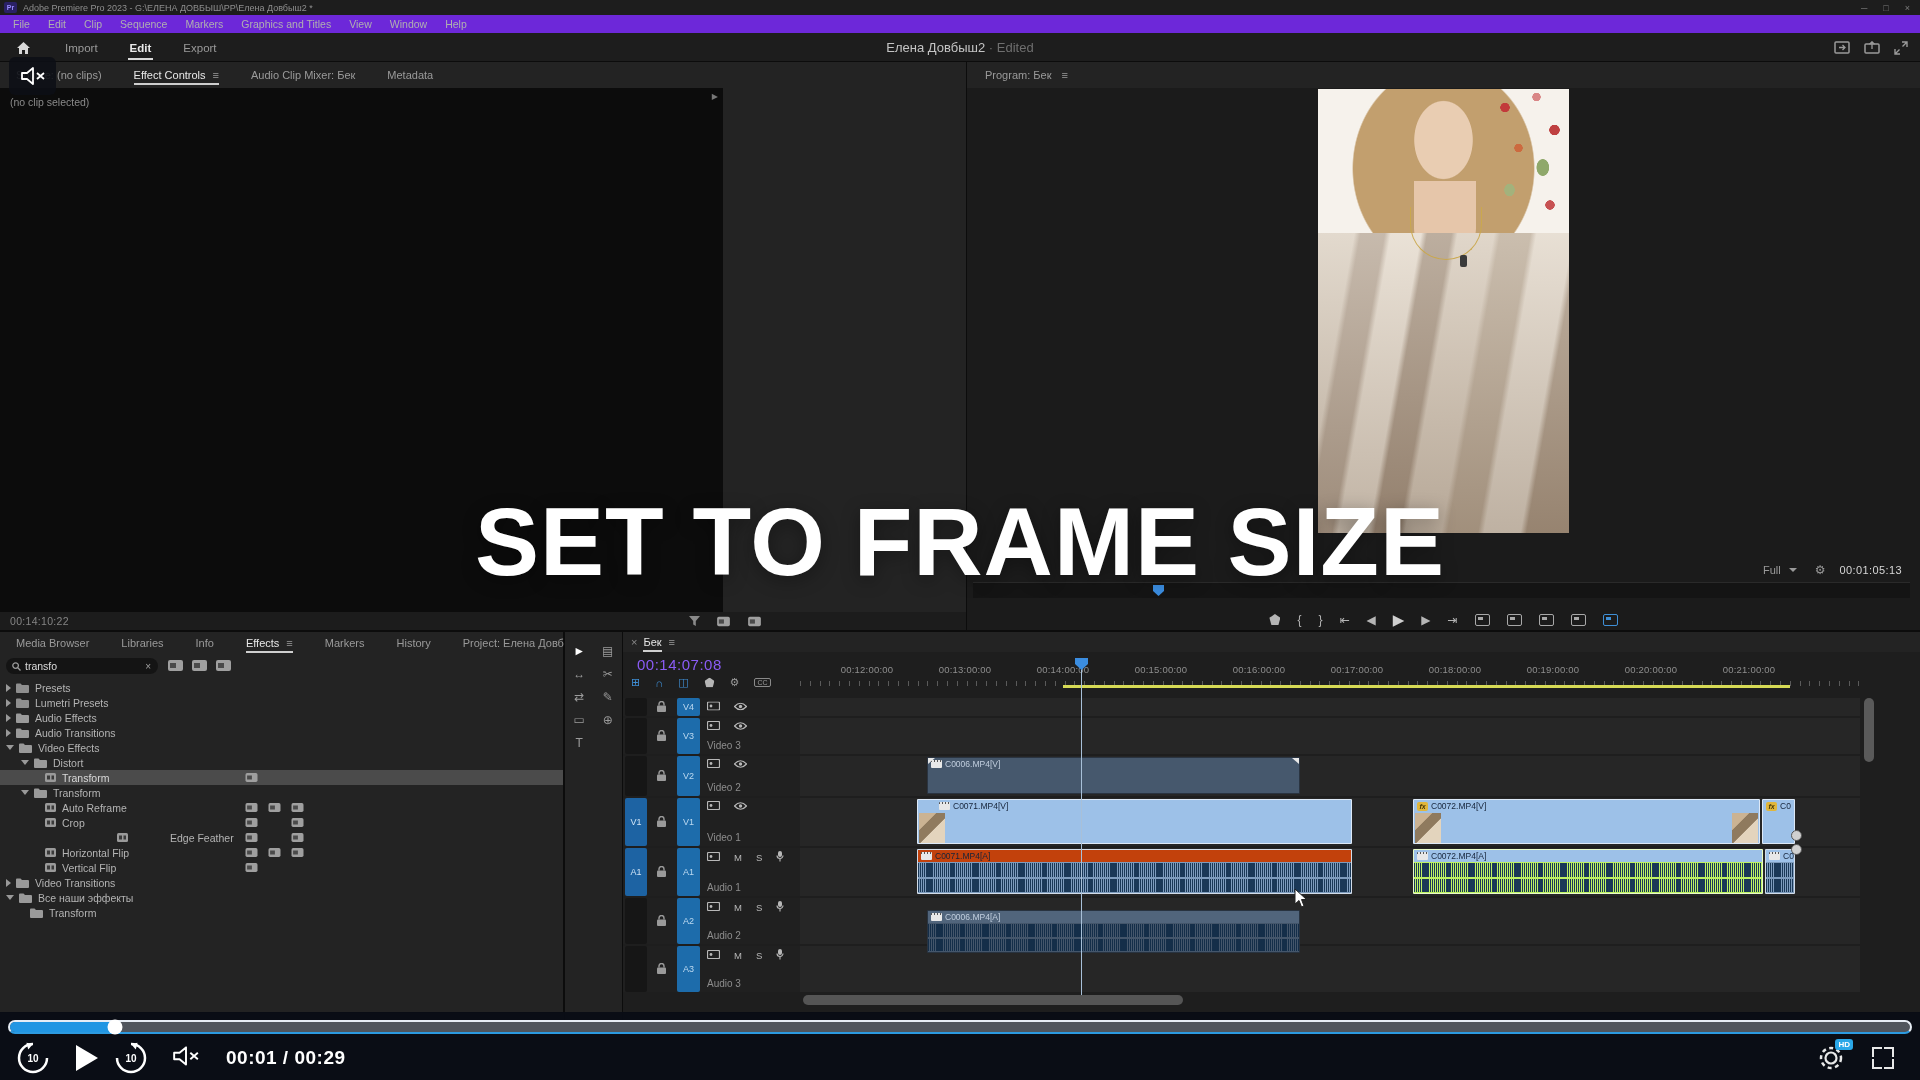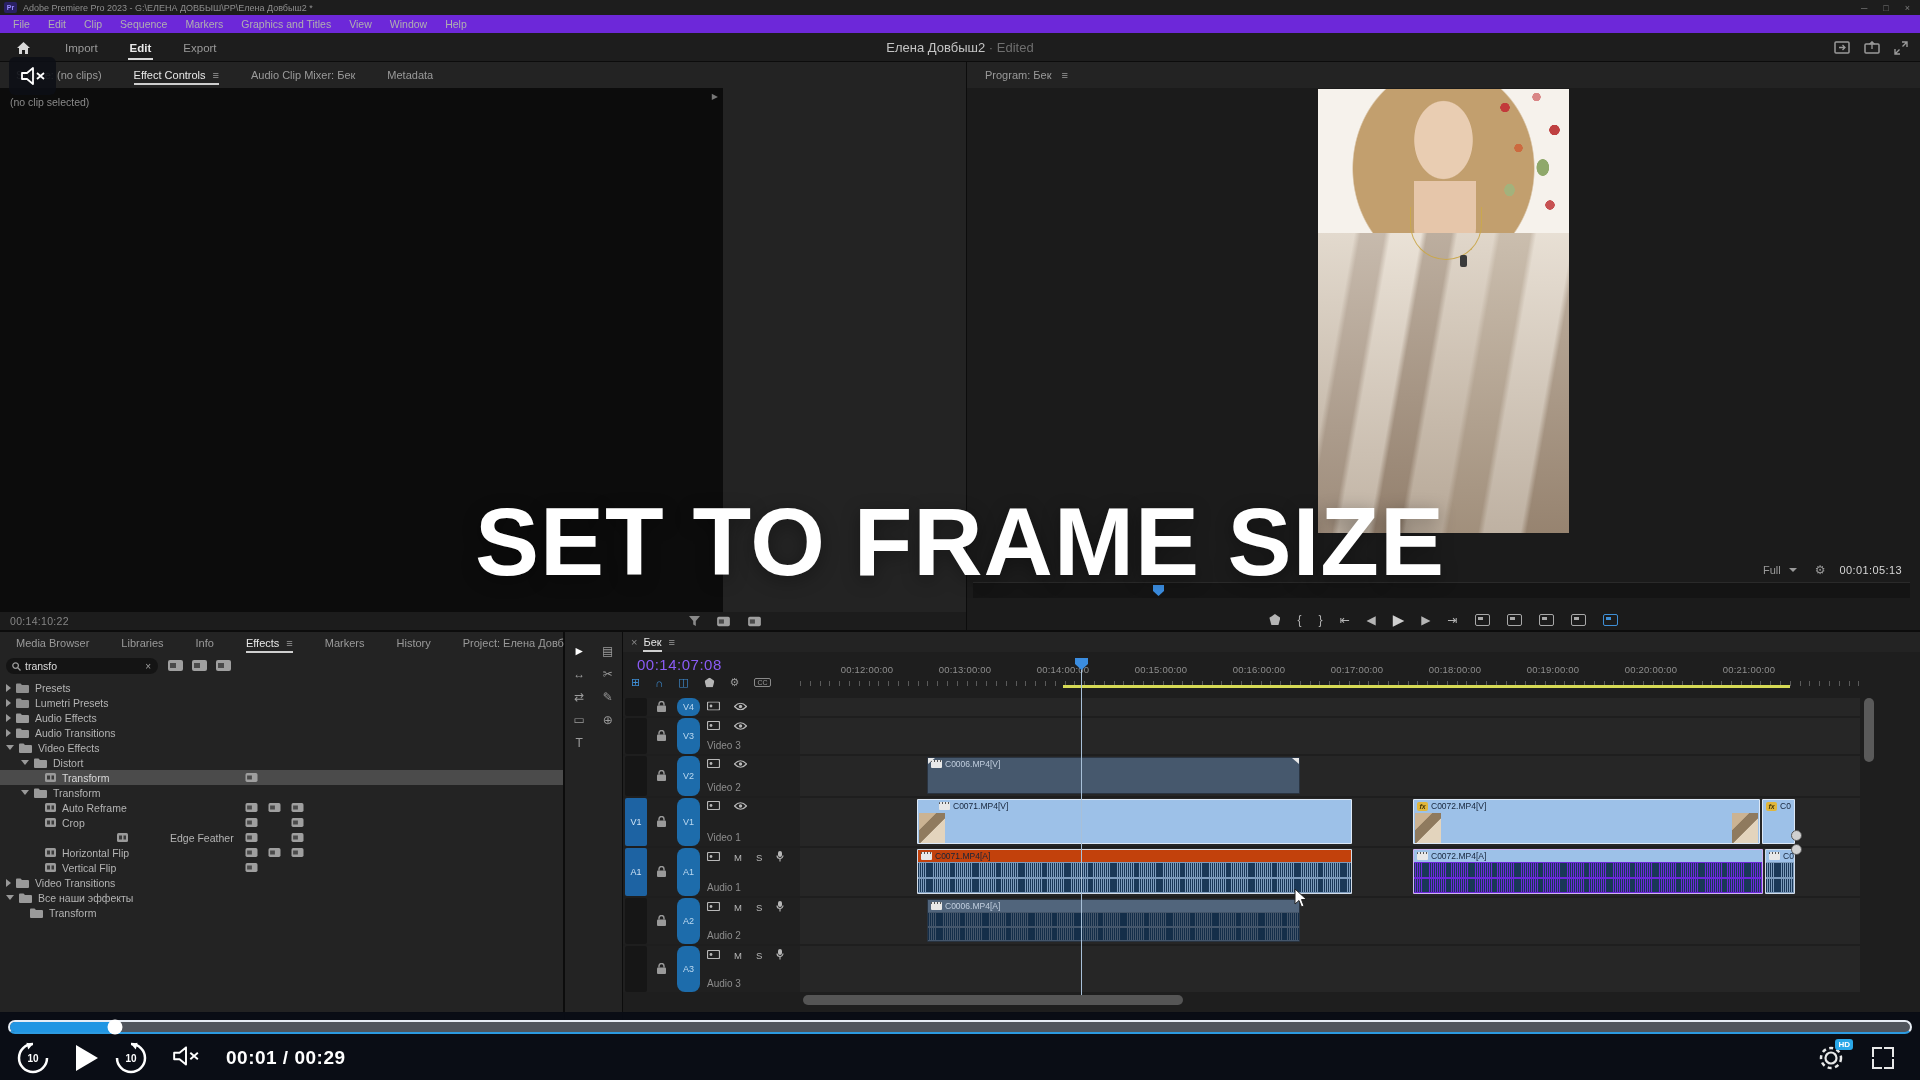--- a/index.html
+++ b/index.html
@@ -101,21 +101,21 @@
   .rlabel{position:absolute;top:6px;transform:translateX(-50%);font-size:9.5px;color:#8f8f8f;letter-spacing:.2px;}
   #workarea{position:absolute;left:440px;top:53px;width:727px;height:3px;background:#d6da55;}
   #playhead{position:absolute;left:458px;top:26px;width:1px;height:337px;background:#a8c0d8;z-index:30;}
   #ph-caret{position:absolute;left:452px;top:26px;width:13px;height:12px;background:#3b8de0;
             clip-path:polygon(0 0,100% 0,100% 50%,50% 100%,0 50%);z-index:31;}
   .trackrow{position:absolute;left:0;width:177px;background:#202020;box-sizing:border-box;}
   .lane{position:absolute;left:177px;width:1060px;background:#262626;box-sizing:border-box;}
   .srcbox{position:absolute;left:2px;top:0;bottom:0;width:22px;background:#161616;border-radius:2px;
           color:#cfe3f5;font-size:9px;display:flex;align-items:center;justify-content:center;}
   .srcbox.on{background:#1d63a3;}
-  .targetbox{position:absolute;left:54px;top:0;bottom:0;width:23px;background:#1d6cab;border-radius:8px;
+  .targetbox{position:absolute;left:54px;top:0;bottom:0;width:23px;background:#1d6cab;border-radius:2px;
           color:#bcd9f0;font-size:9px;display:flex;align-items:center;justify-content:center;}
   .thead-ic{position:absolute;display:flex;align-items:center;gap:14px;left:84px;top:3px;color:#b8b8b8;font-size:9.5px;}
   .tname{position:absolute;left:84px;bottom:3px;font-size:10px;color:#8d8d8d;}
   .clip{position:absolute;box-sizing:border-box;border-radius:1px;overflow:hidden;}
   .clip .lbl{height:12px;font-size:8.5px;display:flex;align-items:center;gap:3px;padding:0 3px;white-space:nowrap;overflow:hidden;}
   .filmchip{width:11px;height:8px;background:#e8e8e8;border-radius:1px;flex:0 0 auto;
      background-image:repeating-linear-gradient(90deg,#555 0 1px,transparent 1px 3px);background-size:100% 2px;background-repeat:repeat-x;background-position:0 0,0 6px;}
   .fxchip{width:11px;height:9px;background:#e0b63b;border-radius:2px;color:#4a3a06;font-size:7px;font-style:italic;font-weight:bold;
           display:flex;align-items:center;justify-content:center;flex:0 0 auto;}
   .thumb{position:absolute;top:13px;bottom:0;width:26px;
@@ -711,41 +711,41 @@
         <div class="clip" style="left: 294px; top: 217px; width: 435px; height: 45px; background: rgb(126, 156, 189); border: 1px solid rgba(255, 255, 255, 0.65);">
           <div class="lbl" style="background: #c2410c; color: rgb(22, 36, 58);">
             <span class="filmchip"></span>
             <span>C0071.MP4[A]</span>
           </div>
           <div class="wavebands" style="--wv: #1a3857;">
             <div class="wb" style="top: 4%; --wv: #1a3857;"></div>
             <div class="wb" style="bottom: 2%; --wv: #1a3857;"></div>
           </div>
         </div>
-        <div class="clip" style="left: 790px; top: 217px; width: 350px; height: 45px; background: #6d28d9; border: 1px solid rgba(255, 255, 255, 0.65);">
+        <div class="clip" style="left: 790px; top: 217px; width: 350px; height: 45px; background: #bef264; border: 1px solid rgba(255, 255, 255, 0.65);">
           <div class="lbl" style="background: rgb(157, 193, 232); color: rgb(22, 36, 58);">
             <span class="filmchip"></span>
             <span>C0072.MP4[A]</span>
           </div>
           <div class="wavebands" style="--wv: #1a3857;">
             <div class="wb" style="top: 4%; --wv: #1a3857;"></div>
             <div class="wb" style="bottom: 2%; --wv: #1a3857;"></div>
           </div>
         </div>
         <div class="clip" style="left: 1142px; top: 217px; width: 30px; height: 45px; background: rgb(126, 156, 189); border: 1px solid rgba(255, 255, 255, 0.65);">
           <div class="lbl" style="background: rgb(157, 193, 232); color: rgb(22, 36, 58);">
             <span class="filmchip"></span>
             <span>C0</span>
           </div>
           <div class="wavebands" style="--wv: #1a3857;">
             <div class="wb" style="top: 4%; --wv: #1a3857;"></div>
             <div class="wb" style="bottom: 2%; --wv: #1a3857;"></div>
           </div>
         </div>
-        <div class="clip" style="left: 304px; top: 267px; width: 373px; height: 43px; background: rgb(68, 86, 107); border: 1px solid rgba(0, 0, 0, 0.4);">
+        <div class="clip" style="left: 304px; top: 278px; width: 373px; height: 43px; background: rgb(68, 86, 107); border: 1px solid rgba(0, 0, 0, 0.4);">
           <div class="lbl" style="background: rgb(81, 101, 124); color: rgb(194, 207, 223);">
             <span class="filmchip"></span>
             <span>C0006.MP4[A]</span>
           </div>
           <div class="wavebands" style="--wv: #142e49;">
             <div class="wb" style="top: 4%; --wv: #142e49;"></div>
             <div class="wb" style="bottom: 2%; --wv: #142e49;"></div>
           </div>
         </div>
       </div>

